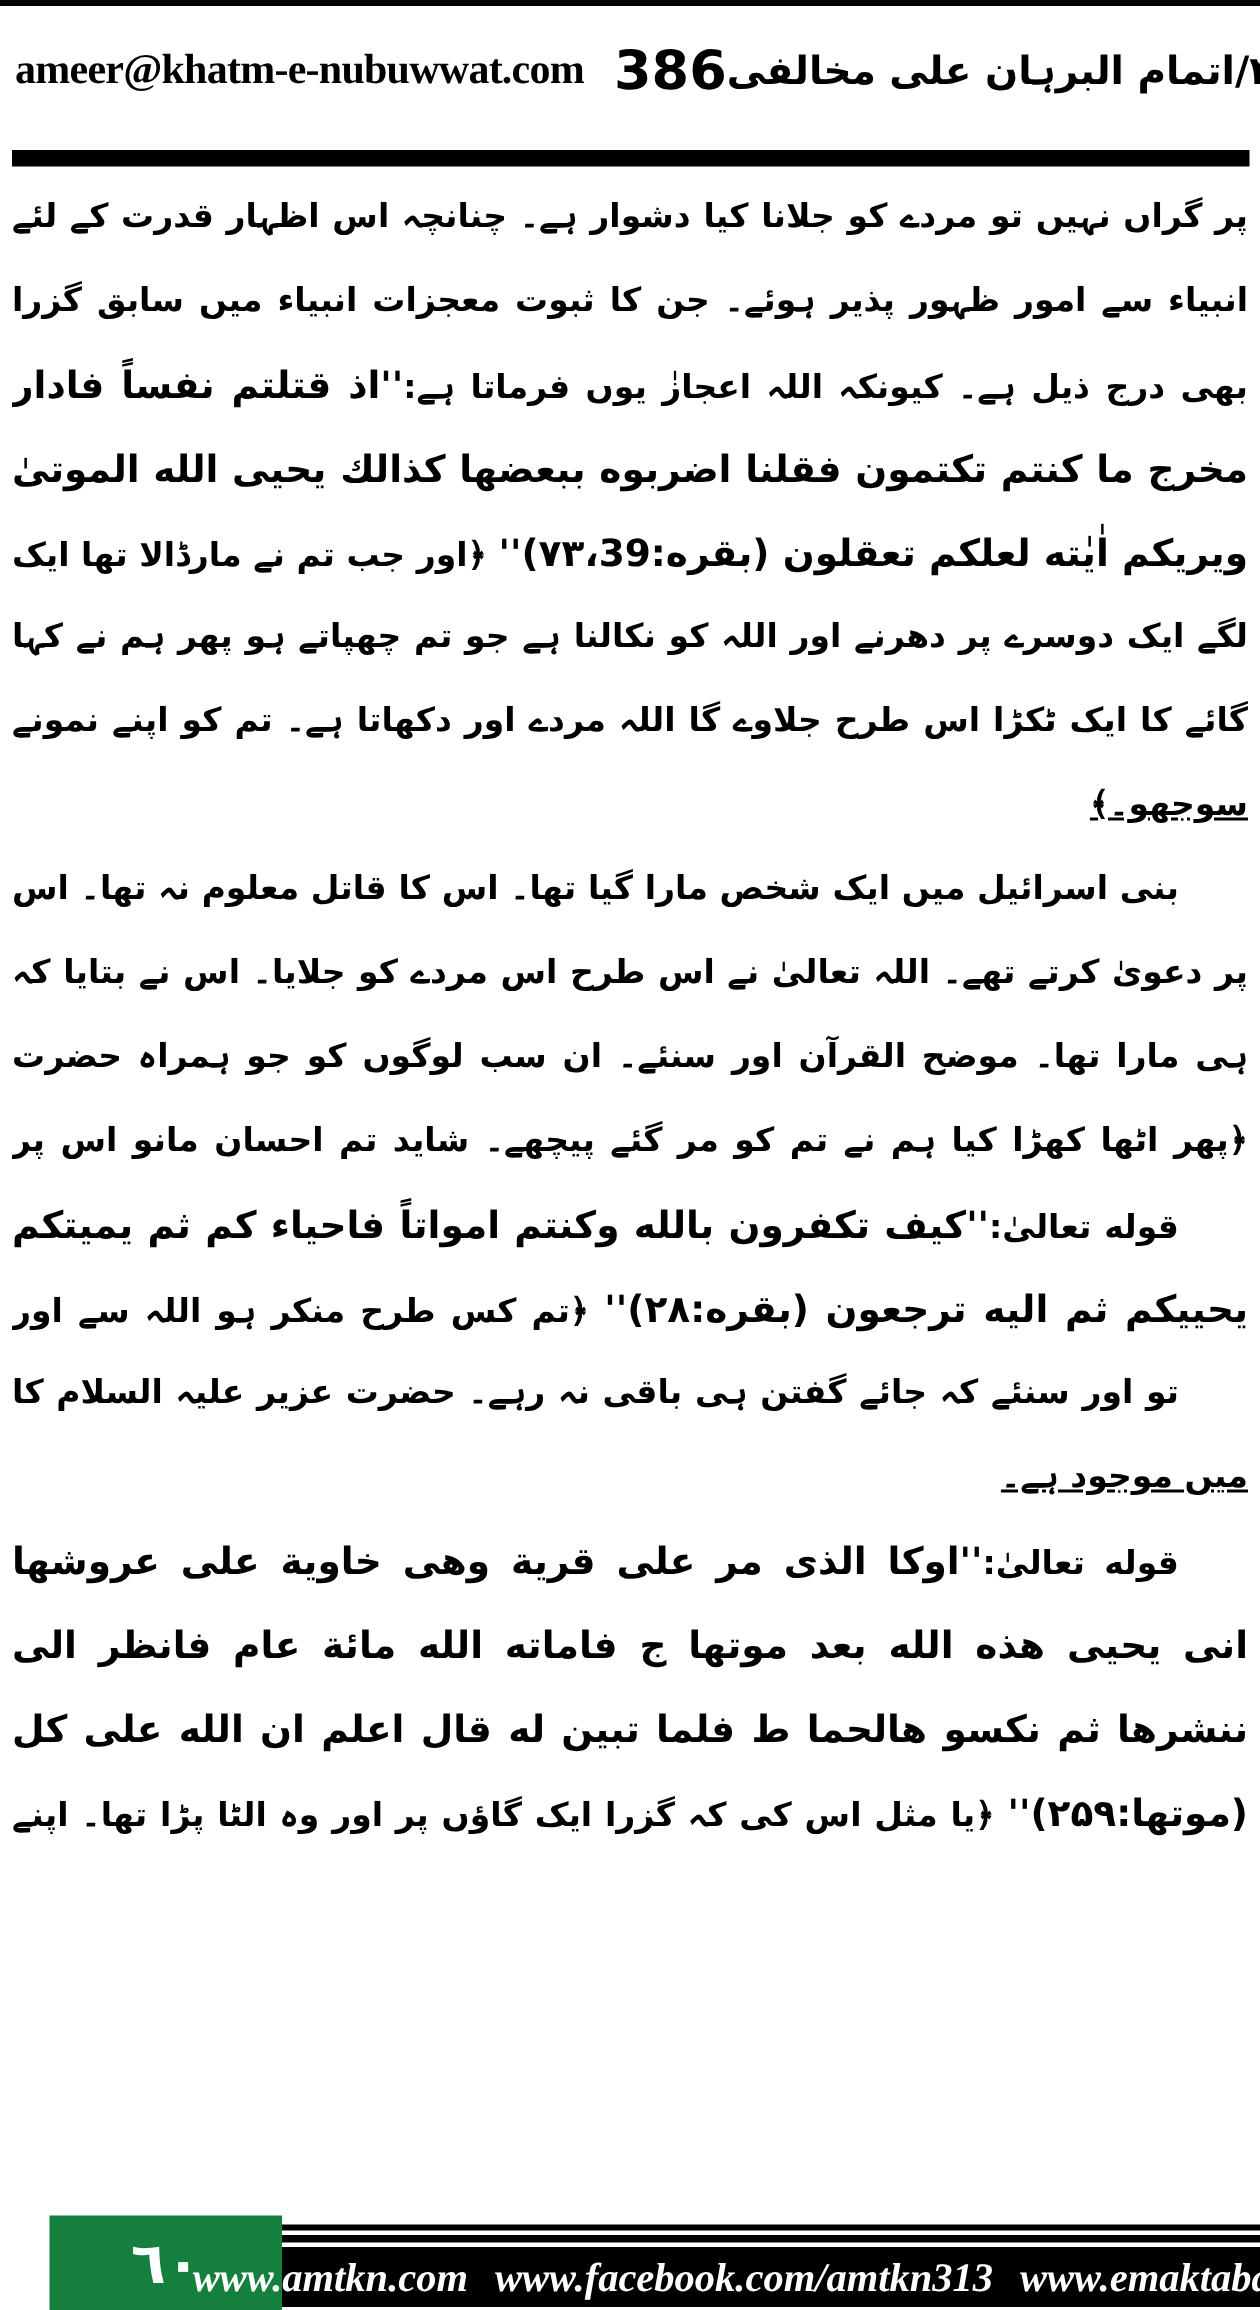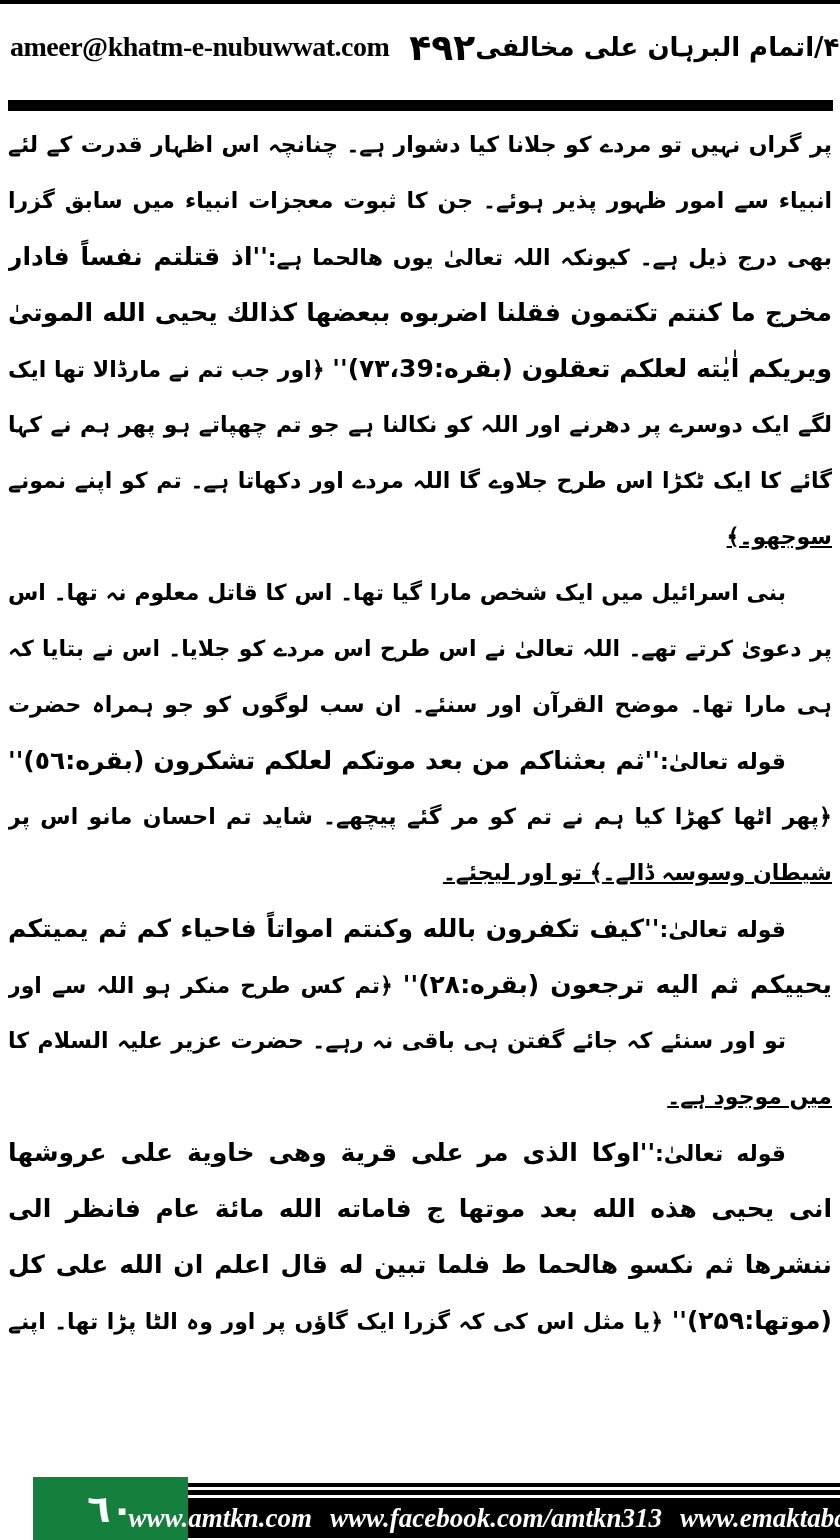--- a/index.html
+++ b/index.html
@@ -91,41 +91,39 @@
 </style>
 </head>
 <body>
 
 <div class="page">
 
   <div class="top-line"></div>
 
   <div class="header">
     <span class="email">ameer@khatm-e-nubuwwat.com</span>
-    <span class="pagenum">۴۹۲</span>
+    <span class="pagenum">386</span>
     <span class="book-title">احتساب جلد۴۵/اتمام البرہان علی مخالفی</span>
   </div>
 
   <div class="thick-rule"></div>
 
   <div class="body-text">
       <div class="line"><span class="seg-urdu">پر گراں نہیں تو مردے کو جلانا کیا دشوار ہے۔ چنانچہ اس اظہار قدرت کے لئے بطور خود و بطور اعجاز</span></div>
       <div class="line"><span class="seg-urdu">انبیاء سے امور ظہور پذیر ہوئے۔ جن کا ثبوت معجزات انبیاء میں سابق گزرا اور نیز مزید براں اور</span></div>
-      <div class="line"><span class="seg-urdu">بھی درج ذیل ہے۔ کیونکہ اللہ تعالیٰ یوں هالحما ہے:</span><span class="seg-arabic">''اذ قتلتم نفساً فادار تم فيها والله</span></div>
+      <div class="line"><span class="seg-urdu">بھی درج ذیل ہے۔ کیونکہ اللہ اعجازٰ یوں فرماتا ہے:</span><span class="seg-arabic">''اذ قتلتم نفساً فادار تم فيها والله</span></div>
       <div class="line"><span class="seg-arabic">مخرج ما كنتم تكتمون فقلنا اضربوه ببعضها كذالك يحيى الله الموتىٰ</span></div>
       <div class="line"><span class="seg-arabic">ويريكم اٰيٰته لعلكم تعقلون (بقره:۷۳،39)''</span><span class="seg-urdu"> ﴿اور جب تم نے مارڈالا تھا ایک شخص پھر</span></div>
       <div class="line"><span class="seg-urdu">لگے ایک دوسرے پر دھرنے اور اللہ کو نکالنا ہے جو تم چھپاتے ہو پھر ہم نے کہا مارو مردے کو اس</span></div>
       <div class="line"><span class="seg-urdu">گائے کا ایک ٹکڑا اس طرح جلاوے گا اللہ مردے اور دکھاتا ہے۔ تم کو اپنے نمونے شاید تم</span></div>
       <div class="line nofill"><span class="seg-urdu">سوجھو۔﴾</span></div>
       <div class="line indent"><span class="seg-urdu">بنی اسرائیل میں ایک شخص مارا گیا تھا۔ اس کا قاتل معلوم نہ تھا۔ اس کے وارث ہر کسی</span></div>
       <div class="line"><span class="seg-urdu">پر دعویٰ کرتے تھے۔ اللہ تعالیٰ نے اس طرح اس مردے کو جلایا۔ اس نے بتایا کہ ان وارثوں نے</span></div>
       <div class="line"><span class="seg-urdu">ہی مارا تھا۔ موضح القرآن اور سنئے۔ ان سب لوگوں کو جو ہمراہ حضرت موسیٰ علیہ السلام کی بجلی سے مر</span></div>
-      <div class="line indent"><span class="seg-urdu">قوله تعالیٰ:</span><span class="seg-arabic">''ثم بعثناكم من بعد موتكم لعلكم تشكرون (بقره:٥٦)''</span></div>
       <div class="line"><span class="seg-urdu">﴿پھر اٹھا کھڑا کیا ہم نے تم کو مر گئے پیچھے۔ شاید تم احسان مانو اس پر بھی طمینان نہ ہو اور کوئی</span></div>
-      <div class="line nofill"><span class="seg-urdu">شیطان وسوسہ ڈالے۔﴾ تو اور لیجئے۔</span></div>
       <div class="line indent"><span class="seg-urdu">قوله تعالیٰ:</span><span class="seg-arabic">''كيف تكفرون بالله وكنتم امواتاً فاحياء كم ثم يميتكم ثم</span></div>
       <div class="line"><span class="seg-arabic">يحييكم ثم اليه ترجعون (بقره:۲۸)''</span><span class="seg-urdu"> ﴿تم کس طرح منکر ہو اللہ سے اور تھے تم مردے</span></div>
       <div class="line indent"><span class="seg-urdu">تو اور سنئے کہ جائے گفتن ہی باقی نہ رہے۔ حضرت عزیر علیہ السلام کا قصہ قرآن شریف</span></div>
       <div class="line nofill"><span class="seg-urdu">میں موجود ہے۔</span></div>
       <div class="line indent"><span class="seg-urdu">قوله تعالیٰ:</span><span class="seg-arabic">''اوكا الذى مر على قرية وهى خاوية على عروشها قال</span></div>
       <div class="line"><span class="seg-arabic">انى يحيى هذه الله بعد موتها ج فاماته الله مائة عام فانظر الى العظام كيف</span></div>
       <div class="line"><span class="seg-arabic">ننشرها ثم نكسو هالحما ط فلما تبين له قال اعلم ان الله على كل شىءٍ قدير</span></div>
       <div class="line"><span class="seg-arabic">(موتها:۲۵۹)''</span><span class="seg-urdu"> ﴿یا مثل اس کی کہ گزرا ایک گاؤں پر اور وہ الٹا پڑا تھا۔ اپنے چھیتوں پر کہا کہ کیوں</span></div>
     </div>
 

